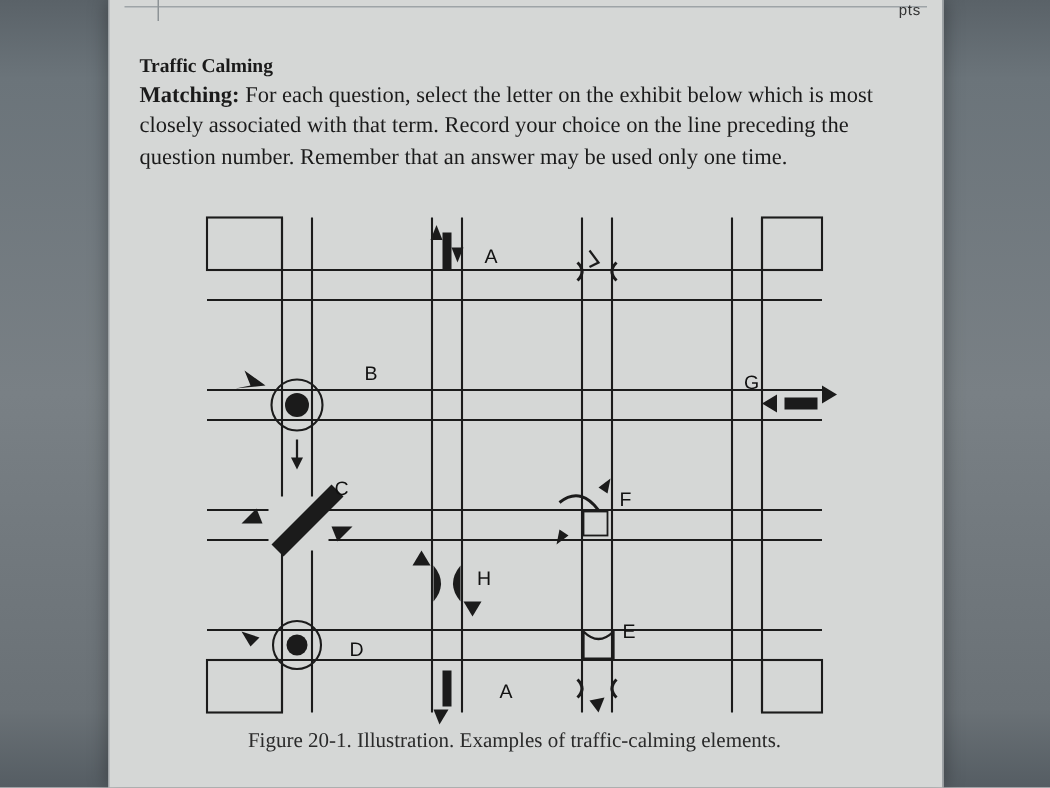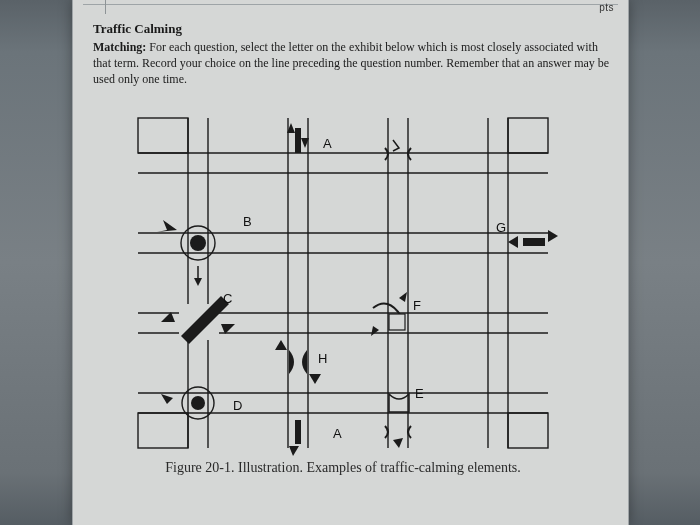--- a/index.html
+++ b/index.html
@@ -34,31 +34,31 @@
     position: absolute;
     top: 0;
     left: 32px;
     width: 1px;
     height: 14px;
     background: #8d9396;
   }
   .content {
     position: absolute;
     left: 20px;
-    top: 21px;
+    top: 36px;
     width: 520px;
   }
   .title {
     font-weight: bold;
     font-size: 13px;
     color: #1a1a1a;
     margin-bottom: 2px;
   }
   .instr {
-    font-size: 12px;
+    font-size: 15px;
     line-height: 1.35;
     color: #1b1b1b;
   }
   .instr .lead {
     font-weight: bold;
   }
   .fig-wrap {
     margin-top: 10px;
     width: 500px;
     height: 380px;

